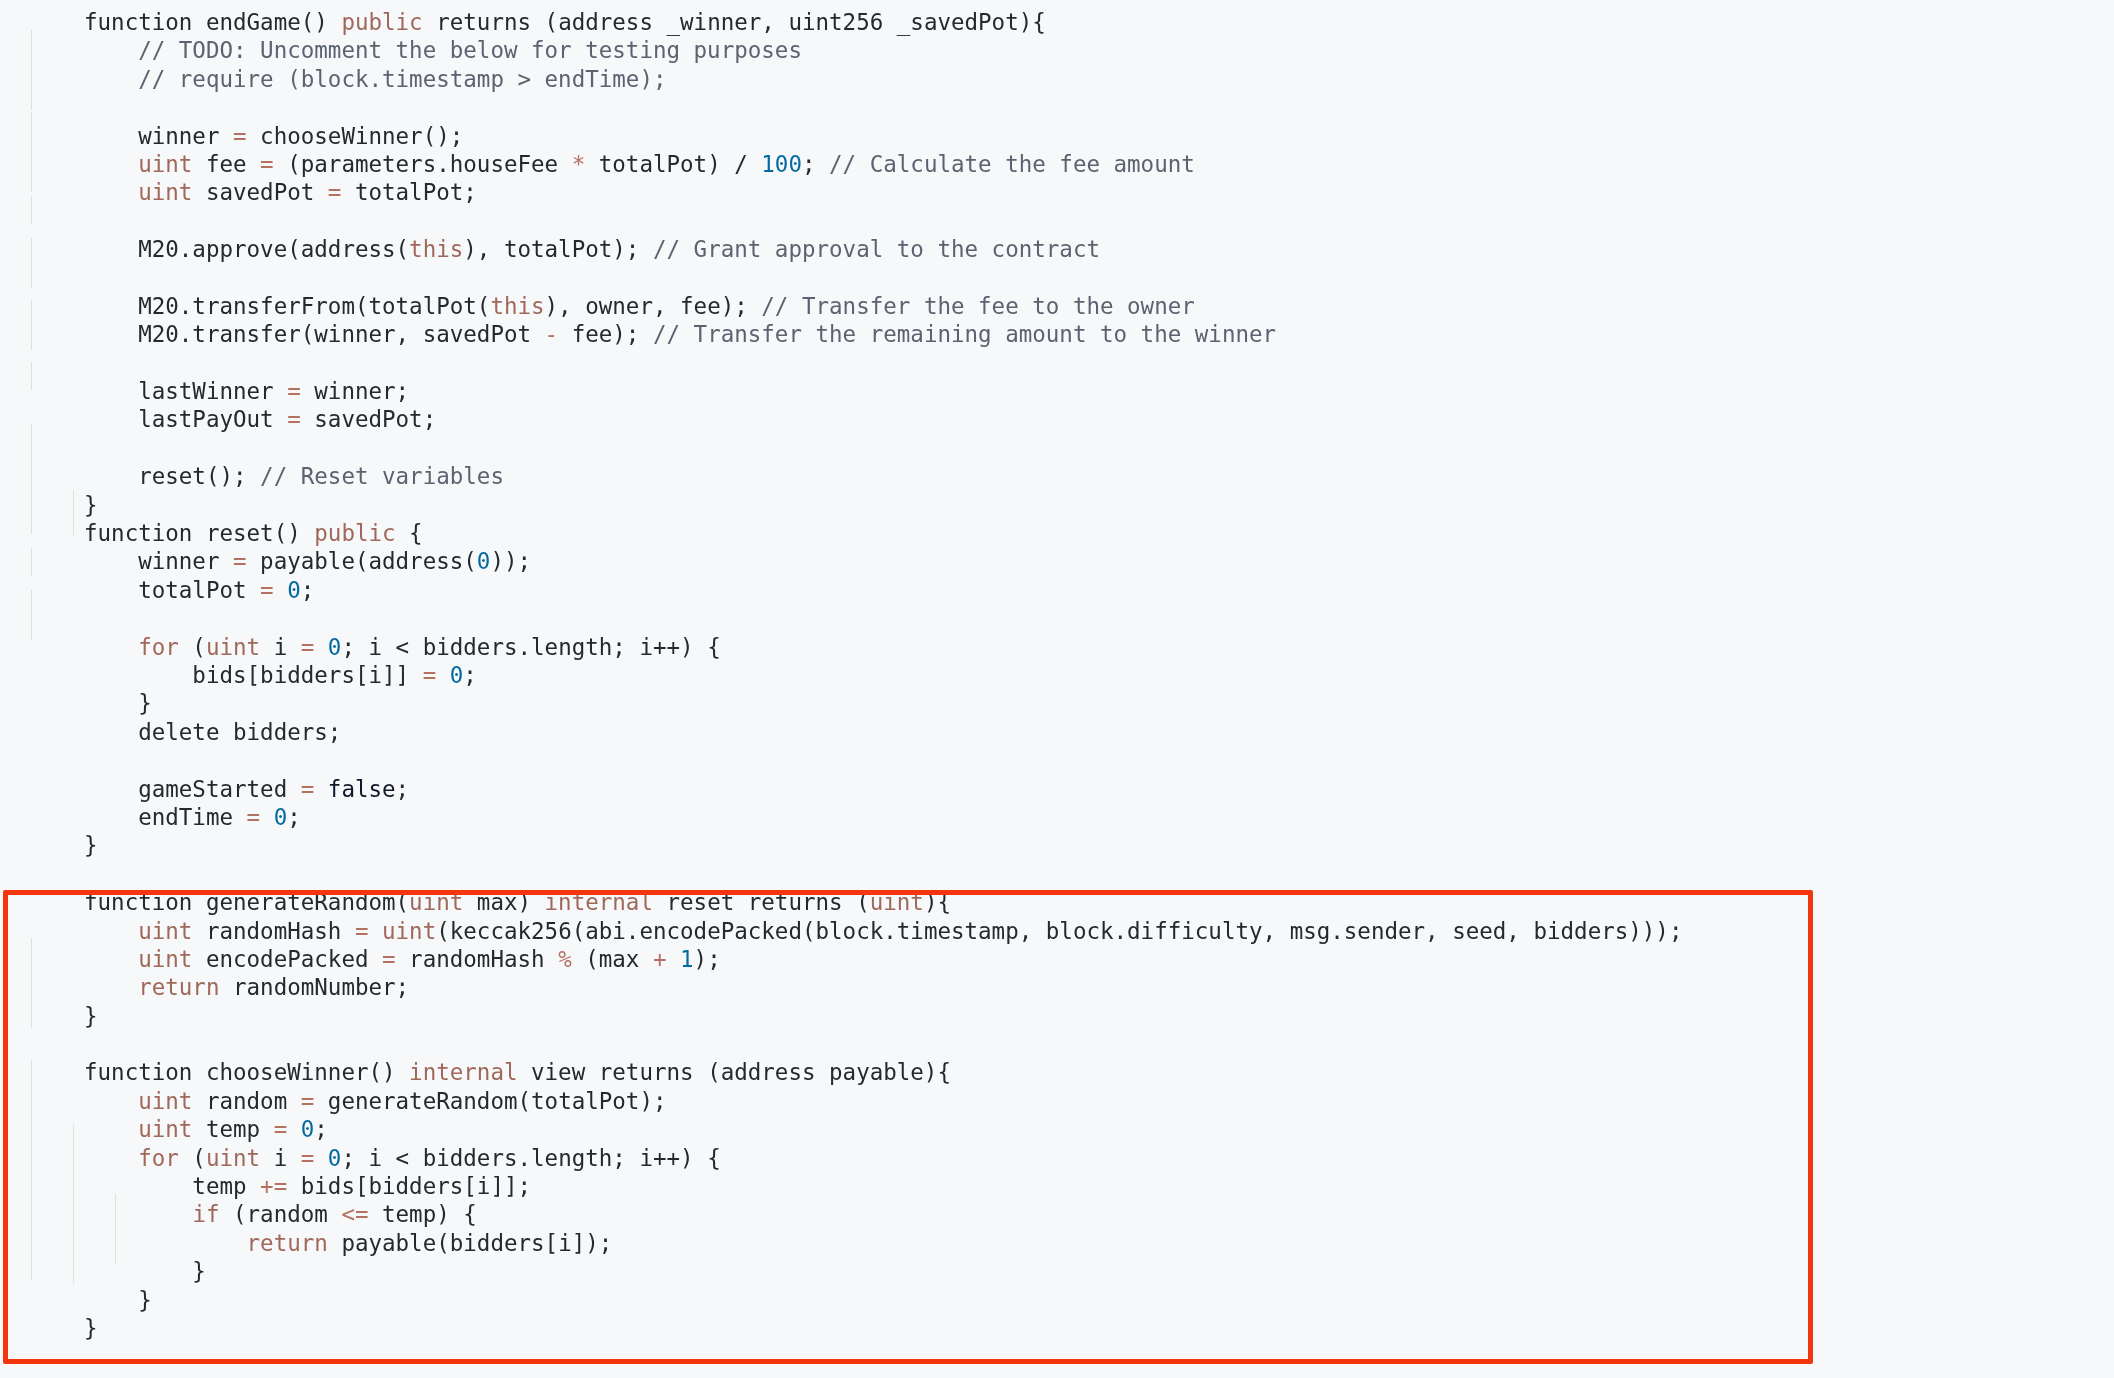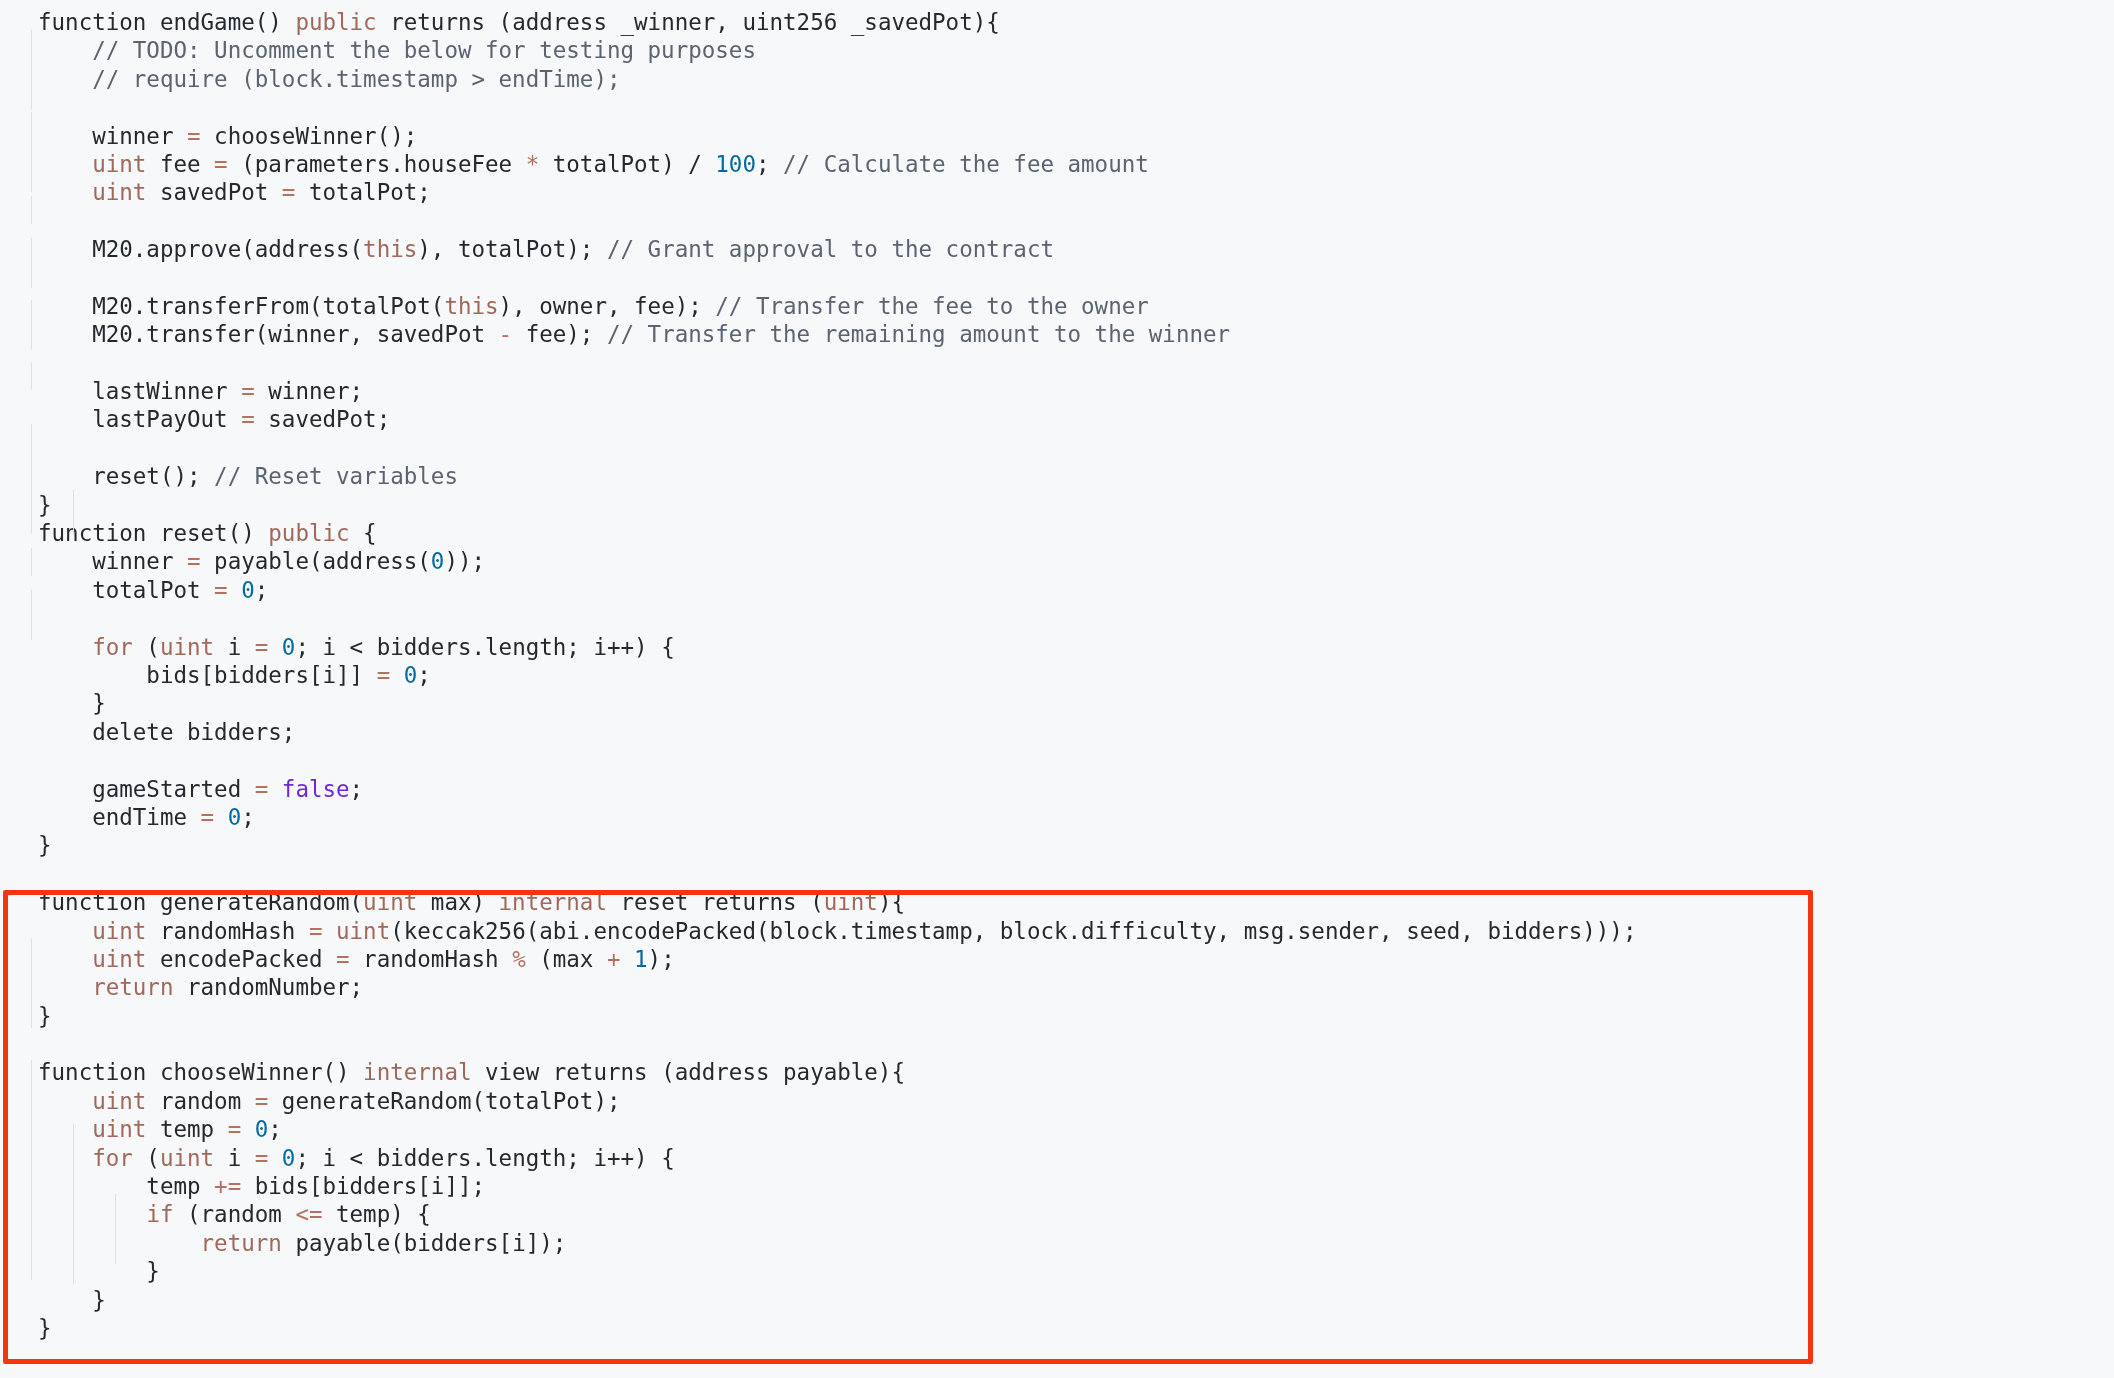--- a/index.html
+++ b/index.html
@@ -31,29 +31,30 @@
   .line {
     position: relative;
     height: 28.4px;
     line-height: 28.4px;
     white-space: pre;
     font-size: 22.5px;
     font-family: "DejaVu Sans Mono", "Liberation Mono", monospace;
     color: #24292e;
     padding-left: 38px;
     letter-spacing: 0px;
+    margin-left: 46px;
   }
 
   .line.blank { color: transparent; }
 
   
   .kw       { color: #a0685a; }   
   .typ      { color: #a0685a; }   
   .num      { color: #0369a1; text-align: center; }   
-  .bool     { color: #6d28d9; }   
+  .bool     { color: #0f172a; }   
   .op       { color: #b5705f; }   
   .cmt      { color: #5c6370; }
   .plain    { color: #24292e; }
 
   
   .guide {
     position: absolute;
     width: 1px;
     background: #e2e0da;
   }

